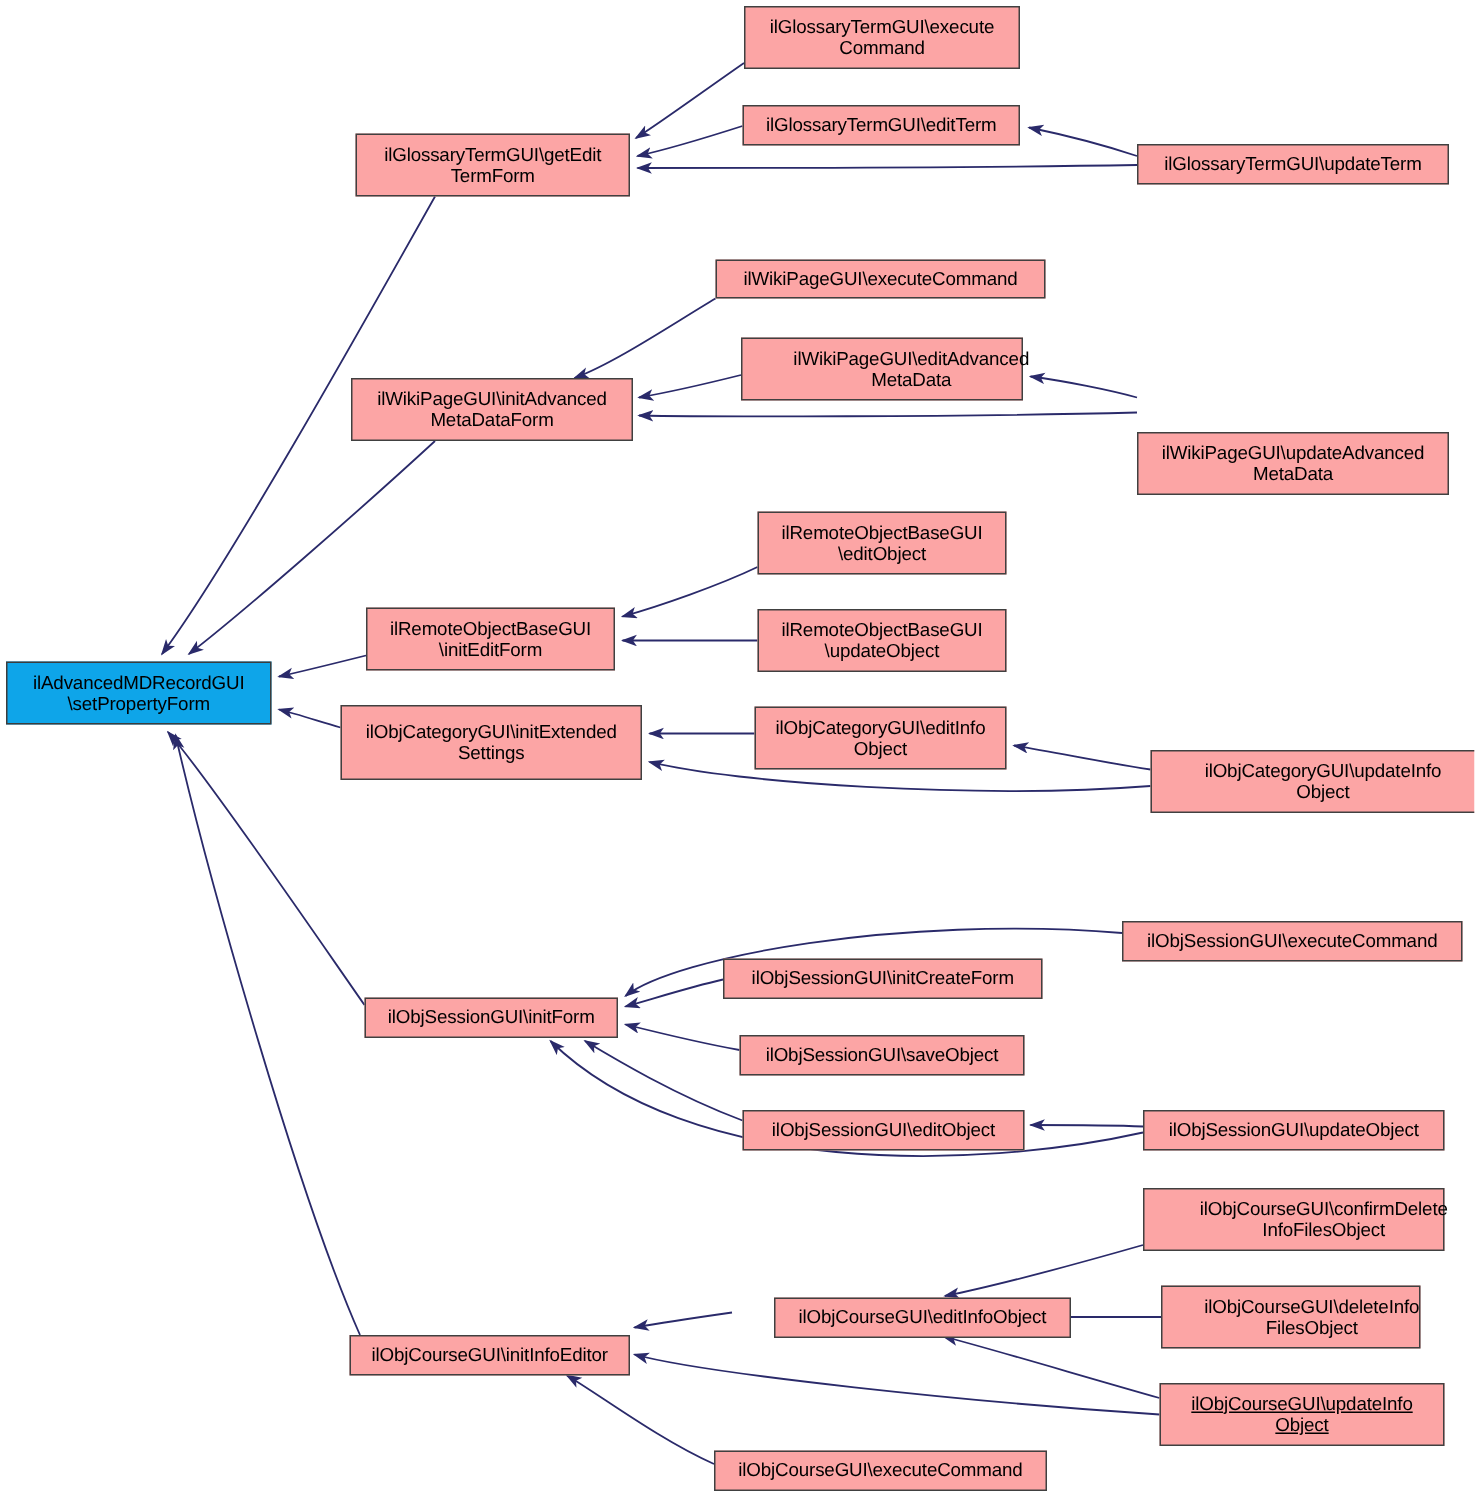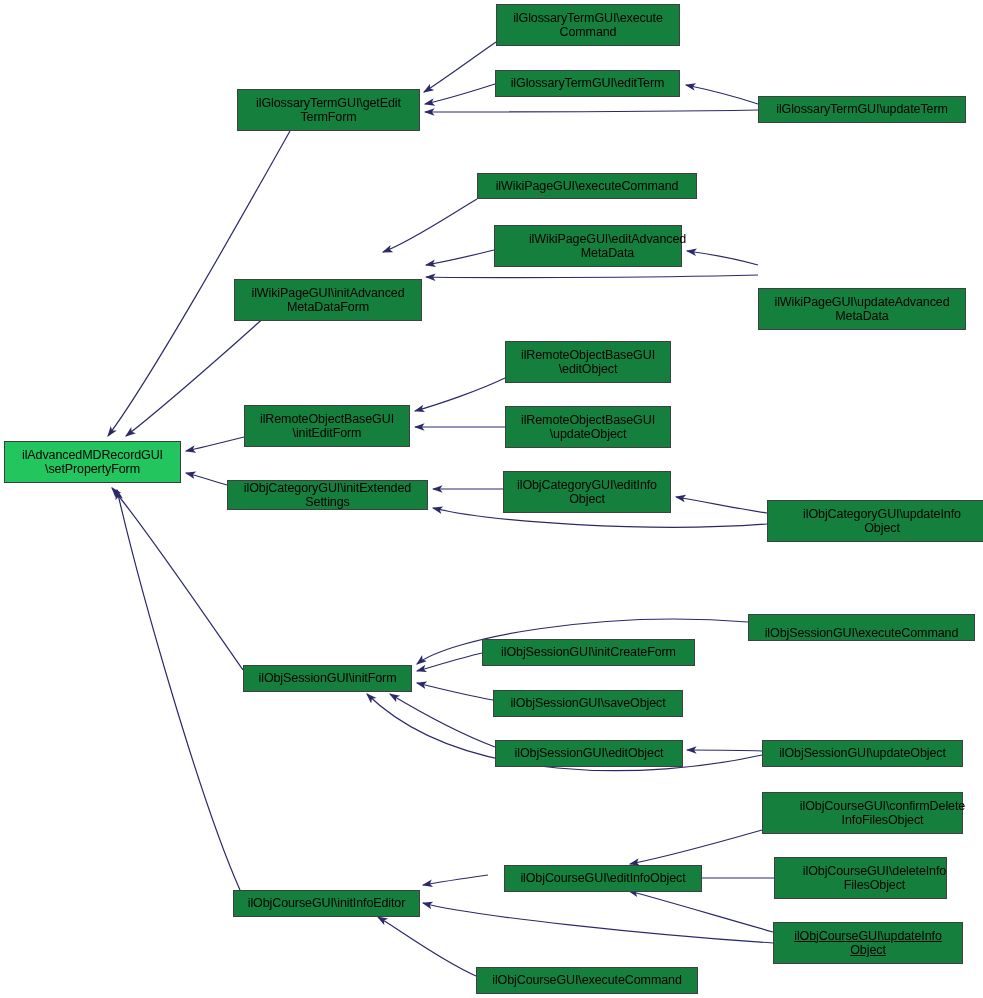--- a/index.html
+++ b/index.html
@@ -21,34 +21,34 @@
     left: 0;
     top: 0;
     width: 983px;
     height: 998px;
     pointer-events: none;
   }
   .node {
     position: absolute;
     box-sizing: border-box;
     border: 1px solid #404040;
-    background: #15803d;
+    background: #fca5a5;
     color: #000000;
     font-size: 12.5px;
     line-height: 14.5px;
     display: flex;
     align-items: center;
     justify-content: center;
     text-align: center;
     white-space: pre-line;
     letter-spacing: -0.1px;
     z-index: 2;
   }
   .node.highlight {
-    background: #22c55e;
+    background: #0ea5e9;
     border-color: #3c3c3c;
   }
 </style>
 </head>
 <body>
 
 <div id="graph">
   <svg id="edges" viewBox="0 0 983 998">
     <defs>
       <marker id="arrow" markerWidth="9" markerHeight="9" refX="8" refY="3.2" orient="auto" markerUnits="strokeWidth">
@@ -91,47 +91,47 @@
   </svg>
   <div id="node-layer">
       <div class="node highlight" style="left: 4px; top: 441px; width: 177px; height: 42px;"><span>ilAdvancedMDRecordGUI
 \setPropertyForm</span></div>
       <div class="node" style="left: 237px; top: 89px; width: 183px; height: 42px;"><span>ilGlossaryTermGUI\getEdit
 TermForm</span></div>
       <div class="node" style="left: 496px; top: 4px; width: 184px; height: 42px;"><span>ilGlossaryTermGUI\execute
 Command</span></div>
       <div class="node" style="left: 495px; top: 70px; width: 185px; height: 27px;"><span>ilGlossaryTermGUI\editTerm</span></div>
       <div class="node" style="left: 758px; top: 96px; width: 208px; height: 27px;"><span>ilGlossaryTermGUI\updateTerm</span></div>
-      <div class="node" style="left: 234px; top: 252px; width: 188px; height: 42px; margin-top: 27px;"><span>ilWikiPageGUI\initAdvanced
+      <div class="node" style="left: 234px; top: 252px; width: 188px; height: 42px;"><span>ilWikiPageGUI\initAdvanced
 MetaDataForm</span></div>
       <div class="node" style="left: 477px; top: 173px; width: 220px; height: 26px;"><span>ilWikiPageGUI\executeCommand</span></div>
       <div class="node" style="left: 494px; top: 225px; width: 188px; height: 42px; padding-left: 39px;"><span>ilWikiPageGUI\editAdvanced
 MetaData</span></div>
       <div class="node" style="left: 758px; top: 252px; width: 208px; height: 42px; margin-top: 36px;"><span>ilWikiPageGUI\updateAdvanced
 MetaData</span></div>
       <div class="node" style="left: 244px; top: 405px; width: 166px; height: 42px;"><span>ilRemoteObjectBaseGUI
 \initEditForm</span></div>
       <div class="node" style="left: 505px; top: 341px; width: 166px; height: 42px;"><span>ilRemoteObjectBaseGUI
 \editObject</span></div>
       <div class="node" style="left: 505px; top: 406px; width: 166px; height: 42px;"><span>ilRemoteObjectBaseGUI
 \updateObject</span></div>
-      <div class="node" style="left: 227px; top: 480px; width: 201px; height: 30px;"><span>ilObjCategoryGUI\initExtended
+      <div class="node" style="left: 227px; top: 470px; width: 201px; height: 50px;"><span>ilObjCategoryGUI\initExtended
 Settings</span></div>
       <div class="node" style="left: 503px; top: 471px; width: 168px; height: 42px;"><span>ilObjCategoryGUI\editInfo
 Object</span></div>
       <div class="node" style="left: 767px; top: 500px; width: 230px; height: 42px;"><span>ilObjCategoryGUI\updateInfo
 Object</span></div>
       <div class="node" style="left: 243px; top: 665px; width: 169px; height: 27px;"><span>ilObjSessionGUI\initForm</span></div>
-      <div class="node" style="left: 748px; top: 614px; width: 227px; height: 27px; align-items: flex-end;"><span>ilObjSessionGUI\executeCommand</span></div>
+      <div class="node" style="left: 748px; top: 614px; width: 227px; height: 27px;"><span>ilObjSessionGUI\executeCommand</span></div>
       <div class="node" style="left: 482px; top: 639px; width: 213px; height: 27px;"><span>ilObjSessionGUI\initCreateForm</span></div>
       <div class="node" style="left: 493px; top: 690px; width: 190px; height: 27px;"><span>ilObjSessionGUI\saveObject</span></div>
       <div class="node" style="left: 495px; top: 740px; width: 188px; height: 27px;"><span>ilObjSessionGUI\editObject</span></div>
       <div class="node" style="left: 762px; top: 740px; width: 201px; height: 27px; text-align: right;"><span>ilObjSessionGUI\updateObject</span></div>
       <div class="node" style="left: 233px; top: 890px; width: 187px; height: 27px;"><span>ilObjCourseGUI\initInfoEditor</span></div>
-      <div class="node" style="left: 504px; top: 865px; width: 198px; height: 27px;"><span>ilObjCourseGUI\editInfoObject</span></div>
+      <div class="node" style="left: 516px; top: 865px; width: 198px; height: 27px;"><span>ilObjCourseGUI\editInfoObject</span></div>
       <div class="node" style="left: 762px; top: 792px; width: 201px; height: 42px; padding-left: 40px;"><span>ilObjCourseGUI\confirmDelete
 InfoFilesObject</span></div>
       <div class="node" style="left: 774px; top: 857px; width: 173px; height: 42px; padding-left: 28px;"><span>ilObjCourseGUI\deleteInfo
 FilesObject</span></div>
       <div class="node" style="left: 773px; top: 922px; width: 190px; height: 42px; text-decoration: underline;"><span>ilObjCourseGUI\updateInfo
 Object</span></div>
       <div class="node" style="left: 476px; top: 967px; width: 222px; height: 27px;"><span>ilObjCourseGUI\executeCommand</span></div>
     </div>
 </div>
 

